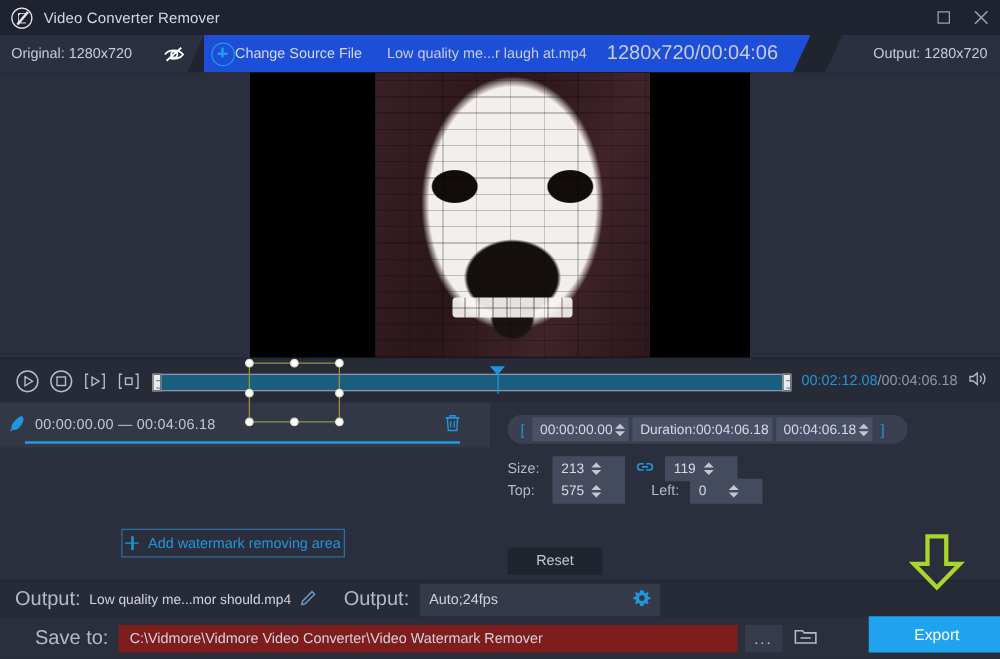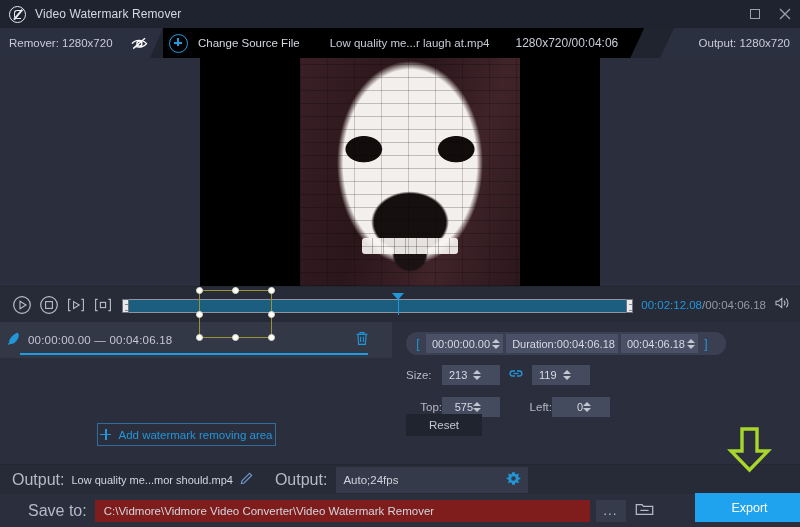--- a/index.html
+++ b/index.html
@@ -47,36 +47,36 @@
   }
   .tb-left {
     width:163px; height:30px; background:#2b3040;
     display:flex; align-items:center; padding-left:9px;
     clip-path:polygon(0 0, 100% 0, calc(100% - 13px) 100%, 0 100%);
   }
   .tb-left span { color:#c8ccd8; font-size:11.5px; }
   .eye-off { width:19px; height:16px; margin-left:auto; margin-right:14px; position:relative; flex:none; }
   .eye-off svg { display:block; }
   .mid-chip {
-    height:30px; background:#000000; display:flex; align-items:center; gap:10px;
+    height:30px; background:#1d4ed8; display:flex; align-items:center; 
     padding:0 26px 0 6px; margin-left:0;
     clip-path:polygon(0 0, 100% 0, calc(100% - 14px) 100%, 0 100%);
   }
   .plus-circle {
     width:19px; height:19px; border-radius:50%; border:1.7px solid #1f9de0;
     position:relative; flex:none;
   }
   .plus-circle::before, .plus-circle::after {
     content:""; position:absolute; background:#1f9de0;
   }
   .plus-circle::before { left:3.5px; top:7.3px; width:8px; height:1.8px; }
   .plus-circle::after { left:7.3px; top:3.5px; width:1.8px; height:8px; }
   .chg-src { color:#d5d8e2; font-size:11.5px; }
   .file-name { color:#c8ccd8; margin-left:20px; font-size:11.5px; }
-  .file-meta { color:#c8ccd8; margin-left:16px; font-size:12px; }
+  .file-meta { color:#c8ccd8; margin-left:16px; font-size:16px; }
   .tb-right {
     position:absolute; right:0; top:0; height:30px; width:140px;
     background:#2b3040; display:flex; align-items:center; justify-content:flex-end;
     padding-right:10px;
     clip-path:polygon(14px 0, 100% 0, 100% 100%, 0 100%);
   }
 
   
   .preview { height:228px; background:#2b2f3d; position:relative; }
   .video-frame {
@@ -204,21 +204,21 @@
   .field-row { position:absolute; left:14px; display:flex; align-items:center; }
   .fl-label { font-size:11.5px; color:#b6bac6; width:36px; flex:none; }
   .nfield {
     background:#454b5e; width:58px; height:20px; display:flex; align-items:center;
     padding:0 3px 0 7px; font-size:11px; color:#d7dae3;
   }
   .nfield span { flex:1; }
   .link-icon { color:#2196d9; margin:0 9px; width:14px; flex:none; }
 
   .reset-btn {
-    position:absolute; left:14px; top:92px; width:76px; height:22px;
+    position:absolute; left:14px; top:116px; width:76px; height:22px;
     background:#20242f; border:none; color:#c3c7d2; font-size:11.5px;
     font-family:"Liberation Sans", sans-serif; cursor:pointer;
   }
 
   
   .green-arrow { position:absolute; left:727px; top:427px; z-index:20; }
 
   
   .out-bar {
     position:absolute; left:0; bottom:33px; width:800px; height:30px;
@@ -252,36 +252,36 @@
     position:absolute; right:12px; bottom:5px; width:109px; height:29px;
     background:#20a3ef; border:none; border-radius:0; color:#fff;
     font-size:12.5px; font-family:"Liberation Sans", sans-serif; cursor:pointer;
   }
 </style>
 </head>
 <body>
 
 <div class="titlebar">
   <div class="app-logo"></div>
-  <div class="app-title">Video Watermark Remover</div>
+  <div class="app-title">Video Converter Remover</div>
   <div class="win-ctrls">
     <div class="win-btn">
         <div class="sq"></div>
       </div>
     <div class="win-btn">
       <svg width="12" height="12" viewBox="0 0 12 12">
           <path d="M1 1 L11 11 M11 1 L1 11" stroke="#9aa0b0" stroke-width="1.3" fill="none"></path>
         </svg>
     </div>
   </div>
 </div>
 
 <div class="toolbar">
   <div class="tb-left">
-    <span>Remover: 1280x720</span>
+    <span>Original: 1280x720</span>
     <span class="eye-off">
       <svg width="19" height="16" viewBox="0 0 19 16">
         <path d="M2 8.6 C5 4.2 13 4.2 16.5 8.6 C14.5 11.6 9.5 13 5.5 11.4" stroke="#fff" stroke-width="1.35" fill="none"></path>
         <circle cx="9.4" cy="8.6" r="2.5" stroke="#fff" stroke-width="1.35" fill="none"></circle>
         <path d="M3.2 13.6 L15 3.2" stroke="#fff" stroke-width="1.45"></path>
       </svg>
     </span>
   </div>
   <div class="mid-chip">
     <span class="plus-circle"></span>
@@ -429,21 +429,21 @@
       </span>
       <span class="nfield">
         <span>119</span>
         <span class="spin">
             <i class="up"></i>
             <i class="dn"></i>
           </span>
       </span>
     </div>
 
-    <div class="field-row" style="top:75px;text-align:right;">
+    <div class="field-row" style="top:61px;">
       <span class="fl-label">Top:</span>
       <span class="nfield">
         <span>575</span>
         <span class="spin">
             <i class="up"></i>
             <i class="dn"></i>
           </span>
       </span>
       <span class="fl-label" style="margin-left:21px; width:31px;">Left:</span>
       <span class="nfield">

